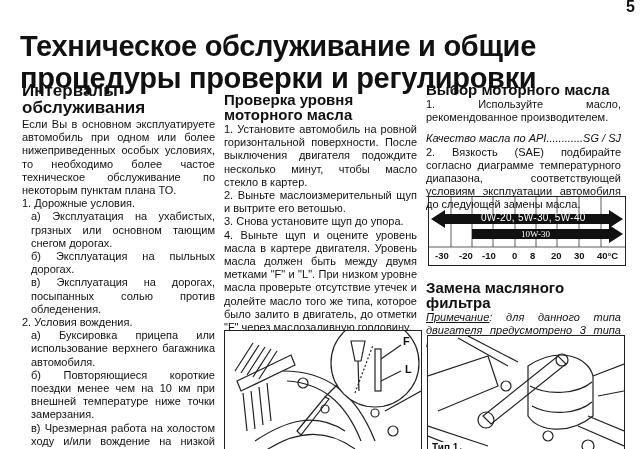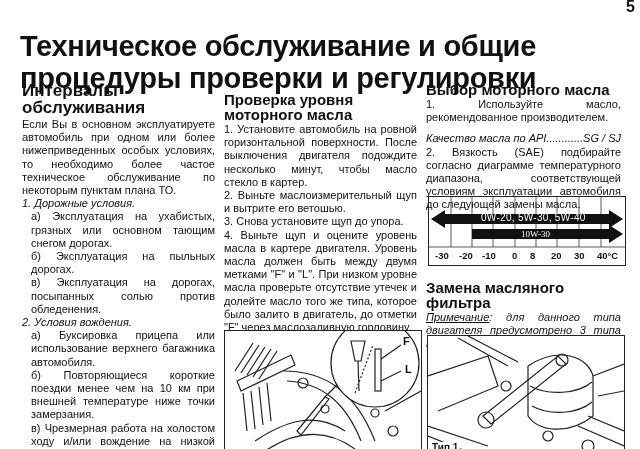--- a/index.html
+++ b/index.html
@@ -7,21 +7,21 @@
   .page-num { position:absolute; left:626px; top:-2px; font-size:16px; font-weight:bold; }
   .title { position:absolute; left:20px; top:30px; font-size:29px; font-weight:bold; line-height:32px; letter-spacing:-0.3px; margin:0; }
   .col { position:absolute; top:82px; font-size:11px; line-height:13.2px; }
   .c1 { left:22px; width:193px; }
   .c2 { left:224px; width:193px; }
   .c3 { left:426px; width:195px; }
   h2 { font-size:17px; font-weight:bold; line-height:17px; margin:0 0 2px 0; }
   h3 { font-size:15px; font-weight:bold; line-height:15px; margin:0 0 1px 0; }
   p { margin:0; text-align:justify; }
   .sub { padding-left:9px; }
-  .num { padding-left:0;font-style:italic; }
+  .num { padding-left:0; }
   .ital { font-style:italic; }
   .u { text-decoration:underline; }
   .spacer { height:10px; }
   .fig { position:absolute; border:1.5px solid #222; background:#fff; overflow:hidden; }
   .chart { position:absolute; left:428px; top:196px; width:196px; height:68px; border:1.5px solid #222; }
 </style>
 </head>
 <body>
 
 <div class="page-num">5</div>

